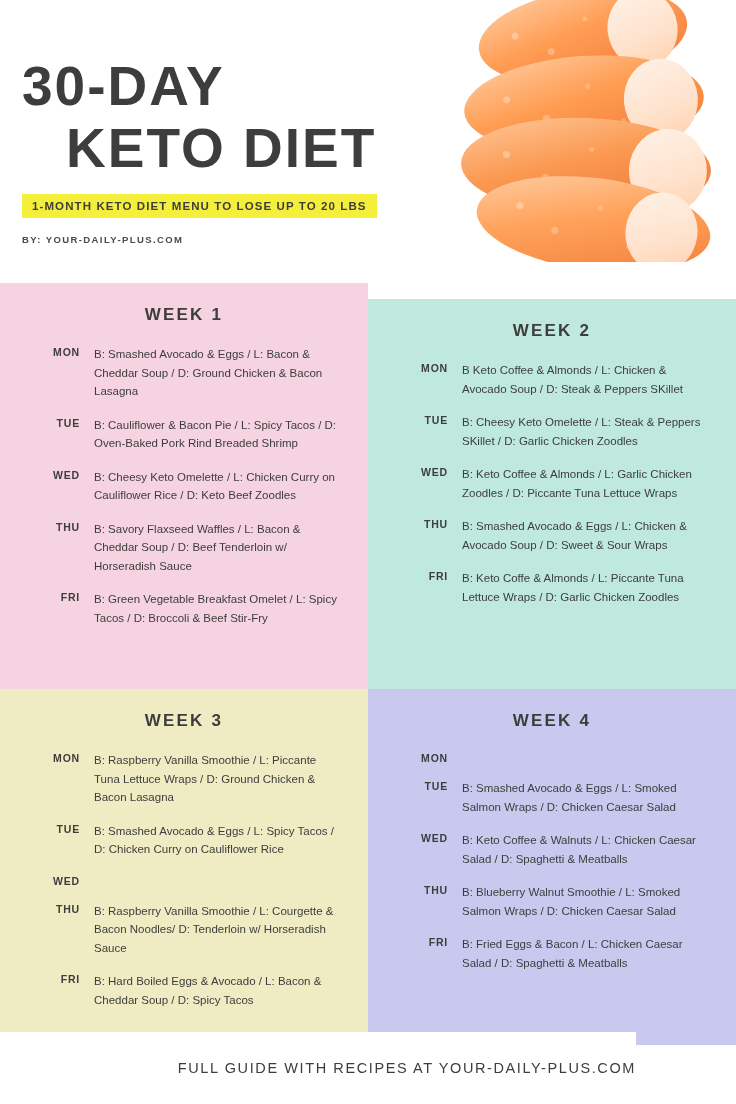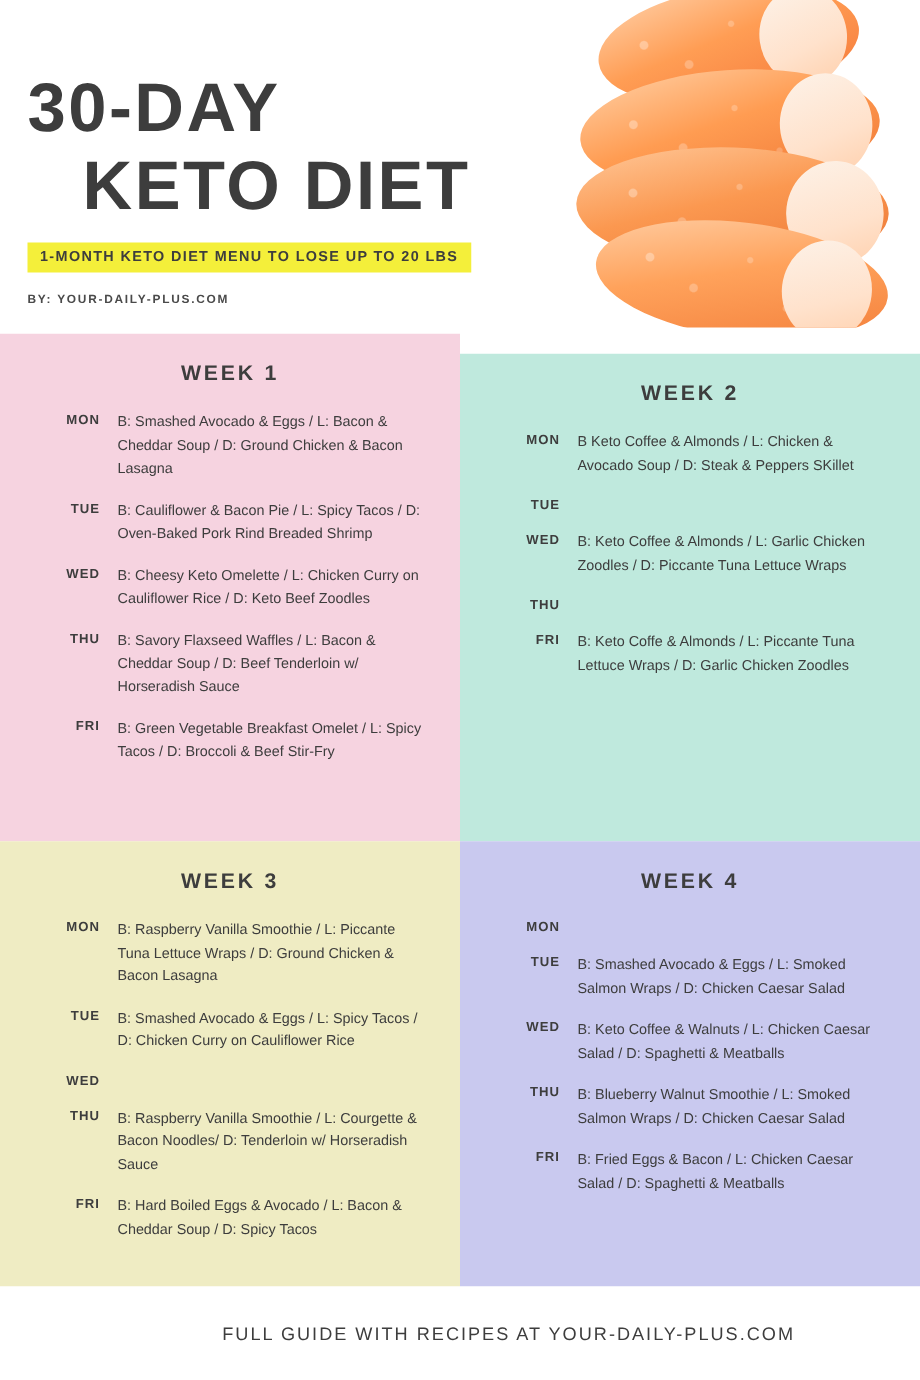--- a/index.html
+++ b/index.html
@@ -57,21 +57,21 @@
     display:inline-block; background:#f4ef3a; color:#3d3d3d;
     font-size:11.5px; font-weight:bold; letter-spacing:1.1px;
     padding:6px 10px 6px 10px; margin-top:18px;
   }
   .byline {
     font-size:9.5px; font-weight:bold; letter-spacing:1.4px;
     color:#4a4a4a; margin-top:16px;
   }
 
   
-  .grid { position:absolute; top:267px; left:0; width:736px; height:762px;
+  .grid { position:absolute; top:283px; left:0; width:736px; height:762px;
           display:grid; grid-template-columns:368px 368px; grid-template-rows:406px 356px; }
   .week { padding:22px 26px 10px 26px; position:relative; }
   .w1 { background:#f6d3e0; }
   .w2 { background:#bfe9dd;margin-top:16px; }
   .w3 { background:#efecc3; }
   .w4 { background:#c9c9ef; }
 
   .week-title {
     text-align:center; font-size:17px; font-weight:bold; letter-spacing:2.2px;
     color:#3d3d3d; margin-bottom:20px;
@@ -156,27 +156,29 @@
     </div>
 
     <div class="week w2">
       <div class="week-title">WEEK 2</div>
       <div class="day-row">
         <div class="day-label">MON</div>
         <div class="day-meals">B Keto Coffee &amp; Almonds / L: Chicken &amp; Avocado Soup / D: Steak &amp; Peppers SKillet</div>
       </div>
       <div class="day-row">
         <div class="day-label">TUE</div>
+        <div class="day-meals">B: Cheesy Keto Omelette / L: Steak &amp; Peppers SKillet / D: Garlic Chicken Zoodles</div>
       </div>
       <div class="day-row">
         <div class="day-label">WED</div>
         <div class="day-meals">B: Keto Coffee &amp; Almonds / L: Garlic Chicken Zoodles / D: Piccante Tuna Lettuce Wraps</div>
       </div>
       <div class="day-row">
         <div class="day-label">THU</div>
+        <div class="day-meals">B: Smashed Avocado &amp; Eggs / L: Chicken &amp; Avocado Soup / D: Sweet &amp; Sour Wraps</div>
       </div>
       <div class="day-row">
         <div class="day-label">FRI</div>
         <div class="day-meals">B: Keto Coffe &amp; Almonds / L: Piccante Tuna Lettuce Wraps / D: Garlic Chicken Zoodles</div>
       </div>
     </div>
 
     <div class="week w3">
       <div class="week-title">WEEK 3</div>
       <div class="day-row">

